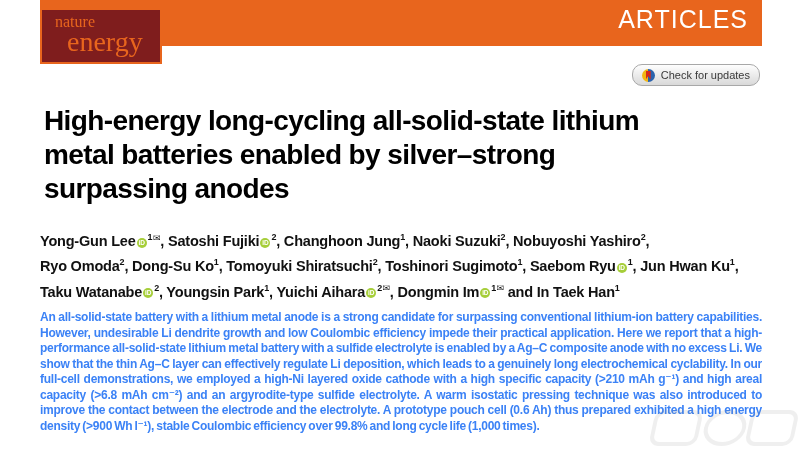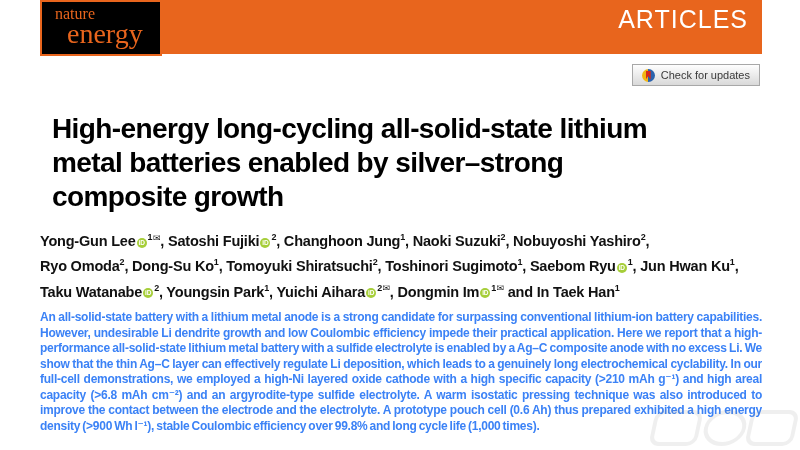--- a/index.html
+++ b/index.html
@@ -2,51 +2,51 @@
 <html><head>
 <meta charset="utf-8">
 <style>
   html,body{margin:0;padding:0;background:#ffffff;}
   .page{
     position:relative;width:800px;height:450px;background:#ffffff;
     overflow:hidden;font-family:"Liberation Sans","DejaVu Sans",sans-serif;
   }
   
   .banner{
-    position:absolute;left:40px;top:0;width:722px;height:54px;
+    position:absolute;left:40px;top:0;width:722px;height:46px;
     background:#e8651d;
     text-align:center;
   }
   .articles-label{
     position:absolute;right:14px;top:5px;
     color:#ffffff;font-size:25px;font-weight:500;letter-spacing:1px;
   }
   .doi-link{
     position:absolute;right:14px;top:36px;
     color:#ffffff;font-size:11px;font-weight:700;letter-spacing:.2px;
     text-decoration:none;
   }
   .logo-box{
-    position:absolute;left:40px;top:0;width:122px;height:56px;
-    background:#000000;border:2px solid #e8651d;box-sizing:border-box;
+    position:absolute;left:40px;top:8px;width:122px;height:56px;
+    background:#7f1d1d;border:2px solid #e8651d;box-sizing:border-box;
     z-index:2;
   }
   .logo-l1{
     margin:3px 0 0 13px;color:#e8651d;font-size:16px;line-height:17px;
     font-family:"Liberation Serif","DejaVu Serif",serif;
   }
   .logo-l2{
     margin:-3px 0 0 25px;color:#e8651d;font-size:28px;line-height:30px;
     font-family:"Liberation Serif","DejaVu Serif",serif;
   }
   
   .check-btn{
     position:absolute;right:40px;top:64px;height:22px;
     display:flex;align-items:center;gap:6px;padding:0 9px;
-    border:1px solid #a8a8a8;border-radius:0;
+    border:1px solid #a8a8a8;border-radius:10px;
     background:linear-gradient(#fefefe,#d9d9d9);
     font-size:11px;color:#3a3a3a;cursor:pointer;box-sizing:border-box;
   }
   .cm-circle{
     position:relative;width:13px;height:13px;border-radius:50%;
     background:linear-gradient(90deg,#f2b714 50%,#2b63ad 50%);
     display:flex;align-items:flex-start;justify-content:center;
   }
   .cm-bookmark{
     width:5px;height:9px;margin-top:2px;background:#d5291c;
@@ -104,24 +104,24 @@
     <div class="logo-l2">energy</div>
   </div>
 
   <div class="check-btn">
     <span class="cm-circle">
       <span class="cm-bookmark"></span>
     </span>
     <span>Check for updates</span>
   </div>
 
-  <h1 class="title" style="margin:12px">
+  <h1 class="title" style="margin:4px">
     <div>High-energy long-cycling all-solid-state lithium</div>
     <div>metal batteries enabled by silver–strong</div>
-    <div>composite growth</div>
+    <div>surpassing anodes</div>
   </h1>
 
   <div class="authors" id="authors"><span>Yong-Gun Lee</span><span class="orcid-icon">iD</span><sup>1</sup><sup class="mail-icon">✉</sup><span>, Satoshi Fujiki</span><span class="orcid-icon">iD</span><sup>2</sup><span>, Changhoon Jung</span><sup>1</sup><span>, Naoki Suzuki</span><sup>2</sup><span>, Nobuyoshi Yashiro</span><sup>2</sup><span>,</span><br><span>Ryo Omoda</span><sup>2</sup><span>, Dong-Su Ko</span><sup>1</sup><span>, Tomoyuki Shiratsuchi</span><sup>2</sup><span>, Toshinori Sugimoto</span><sup>1</sup><span>, Saebom Ryu</span><span class="orcid-icon">iD</span><sup>1</sup><span>, Jun Hwan Ku</span><sup>1</sup><span>,</span><br><span>Taku Watanabe</span><span class="orcid-icon">iD</span><sup>2</sup><span>, Youngsin Park</span><sup>1</sup><span>, Yuichi Aihara</span><span class="orcid-icon">iD</span><sup>2</sup><sup class="mail-icon">✉</sup><span>, Dongmin Im</span><span class="orcid-icon">iD</span><sup>1</sup><sup class="mail-icon">✉</sup><span> and In Taek Han</span><sup>1</sup></div>
 
   <p class="abstract" style="margin:0">An all-solid-state battery with a lithium metal anode is a strong candidate for surpassing conventional lithium-ion battery capabilities. However, undesirable Li dendrite growth and low Coulombic efficiency impede their practical application. Here we report that a high-performance all-solid-state lithium metal battery with a sulfide electrolyte is enabled by a Ag–C composite anode with no excess Li. We show that the thin Ag–C layer can effectively regulate Li deposition, which leads to a genuinely long electrochemical cyclability. In our full-cell demonstrations, we employed a high-Ni layered oxide cathode with a high specific capacity (&gt;210 mAh g⁻¹) and high areal capacity (&gt;6.8 mAh cm⁻²) and an argyrodite-type sulfide electrolyte. A warm isostatic pressing technique was also introduced to improve the contact between the electrode and the electrolyte. A prototype pouch cell (0.6 Ah) thus prepared exhibited a high energy density (&gt;900 Wh l⁻¹), stable Coulombic efficiency over 99.8% and long cycle life (1,000 times).</p>
 
   <div class="watermark">
     <div class="wm-shape wm-a"></div>
     <div class="wm-shape wm-b"></div>
     <div class="wm-shape wm-c"></div>

